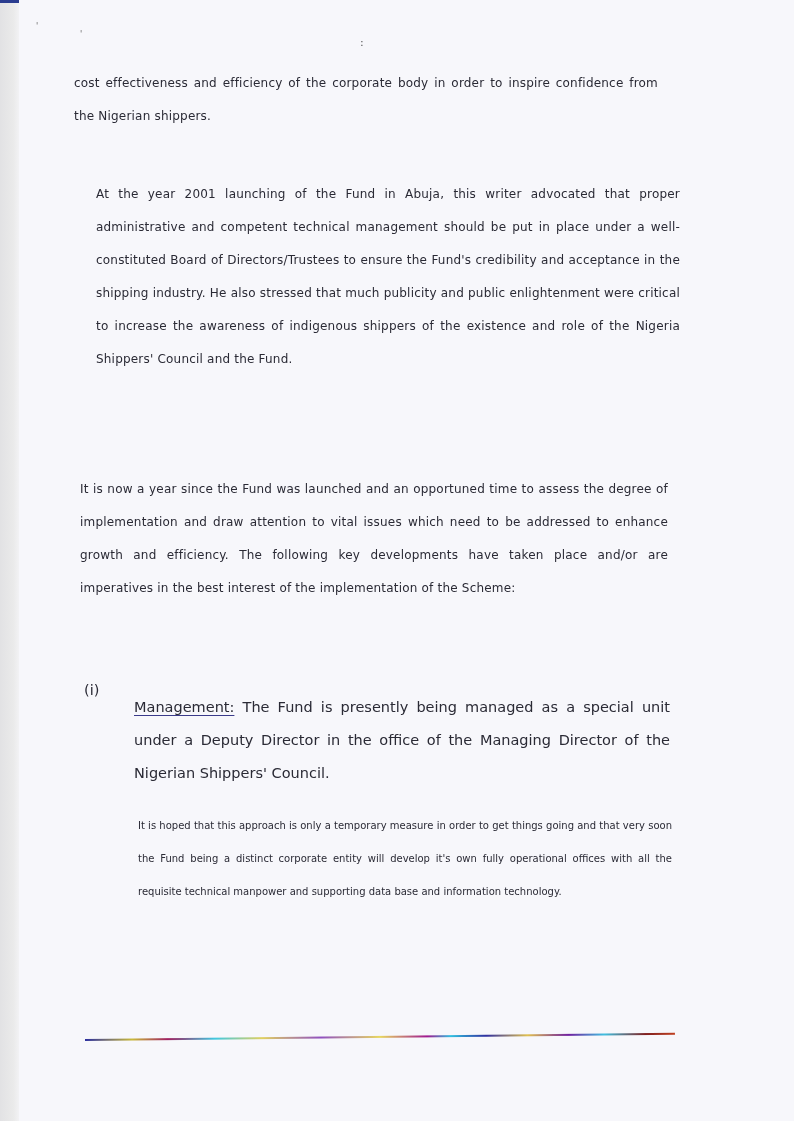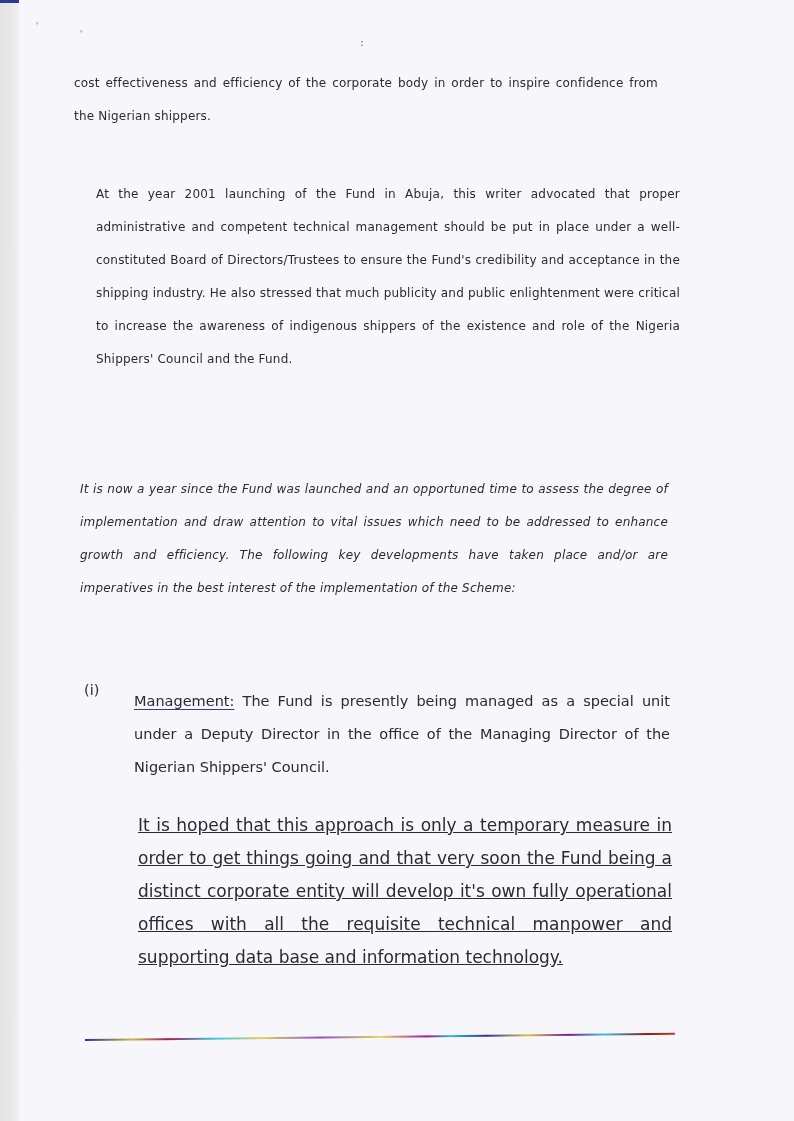--- a/index.html
+++ b/index.html
@@ -42,57 +42,56 @@
       position: absolute;
       margin: 0;
       font-size: 12px;
       line-height: 33px;
       letter-spacing: 0.2px;
       text-align: justify;
       text-align-last: left;
     }
     .para-1 { left: 74px; top: 67px; width: 584px; }
     .para-2 { left: 60px; top: 178px; width: 584px; margin-left: 36px; }
-    .para-3 { left: 80px; top: 473px; width: 588px; font-style: italic; }
+    .para-3 { left: 80px; top: 473px; width: 588px; }
     .list-item {
       position: absolute;
       left: 84px; top: 674px;
       width: 590px;
     }
     .list-marker {
       position: absolute;
       left: 0; top: 0;
       font-size: 14.5px;
       line-height: 33px;
     }
     .list-body {
       position: absolute;
-      left: 50px; top: 11px;
+      left: 50px; top: 17px;
       width: 536px;
       margin: 0;
       font-size: 14.5px;
       line-height: 33px;
       text-align: justify;
       text-align-last: left;
     }
     .list-heading {
       text-decoration: underline;
       text-decoration-color: #3a3a8a;
       text-underline-offset: 3px;
     }
     .sub-para {
       position: absolute;
       left: 138px; top: 809px;
       width: 534px;
       margin: 0;
-      font-size: 17px;
+      font-size: 10px;
       line-height: 33px;
       text-align: justify;
       text-align-last: left;
-      text-decoration: underline;
     }
     .bottom-rule {
       position: absolute;
       left: 85px; top: 1039px;
       width: 590px; height: 2px;
       transform: rotate(-0.6deg);
       transform-origin: left center;
       background: linear-gradient(to right,
         #2b2fa0 0%, #c9b93a 8%, #a02060 14%, #40c8e0 22%,
         #e0d060 30%, #9050c0 40%, #e8d860 50%, #a01890 58%,

